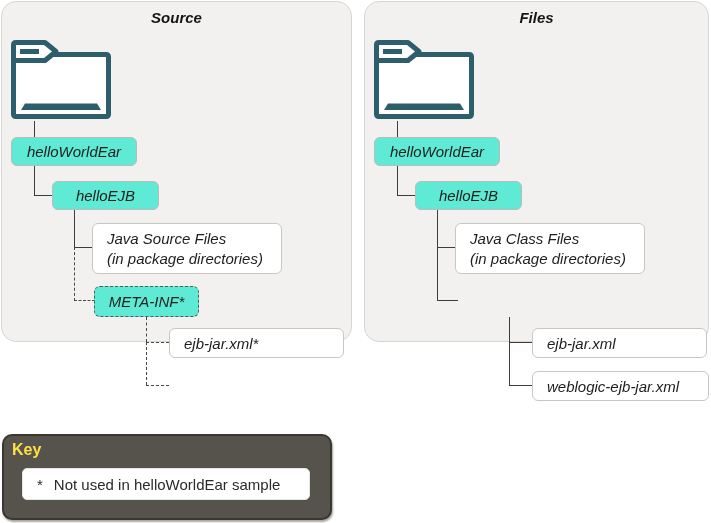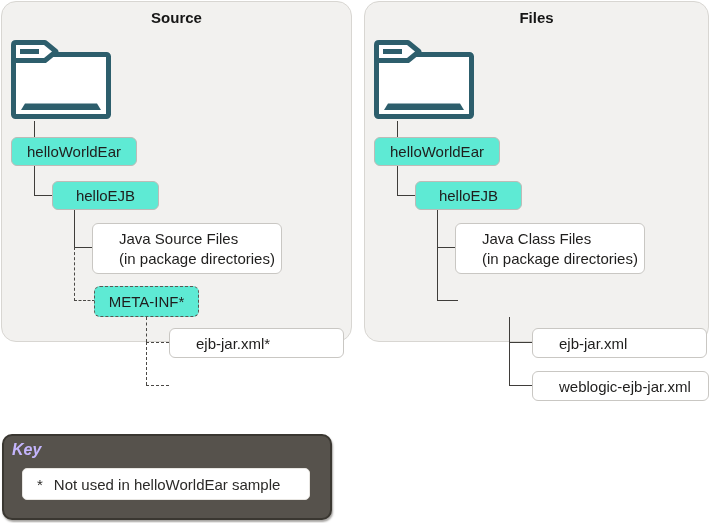--- a/index.html
+++ b/index.html
@@ -4,41 +4,41 @@
 <style>
   html,body{margin:0;padding:0;}
   body{
     width:711px;height:523px;position:relative;background:#ffffff;
     font-family:"Liberation Sans","DejaVu Sans",sans-serif;
     -webkit-font-smoothing:antialiased;
   }
   
   .panel{
     position:absolute;top:1px;height:341px;box-sizing:border-box;
-    background:#f2f1ef;border:1px solid #d8d6d2;border-radius:15px;
+    background:#f2f1ef;border:1px solid #d8d6d2;border-radius:15px;font-style:italic;
   }
   #panel-source{left:1px;width:351px;}
   #panel-build{left:364px;width:345px;}
   .panel-title{
     position:absolute;top:7px;left:0;right:0;text-align:center;
     font-size:15px;font-weight:600;color:#161616;
   }
   .folder{position:absolute;left:9px;top:38px;width:100px;height:80px;}
   
   .node{
     position:absolute;box-sizing:border-box;font-size:15px;color:#1f1e1d;
     display:flex;align-items:center;white-space:nowrap;
   }
   .gray{
     background:#5eead4;border:1px solid #bdbbb7;border-radius:6px;
     justify-content:center;
   }
   .white{
     background:#ffffff;border:1px solid #c9c7c3;border-radius:6px;
-    justify-content:flex-start;padding-left:26px;
+    justify-content:flex-start;padding-left:14px;
   }
   .dashedbox{border:1.5px dashed #5a5854;}
   .n-root   {left:9px;  top:135px;width:126px;height:29px;}
   .n-module {left:50px; top:179px;width:107px;height:29px;}
   .n-files  {left:90px; top:221px;width:190px;height:51px;
              display:block;padding-top:5px;line-height:20px;}
   .n-metainf{left:92px; top:284px;width:105px;height:31px;}
   #panel-build .n-metainf{width:95px;}
   .n-ejbjar {left:167px;top:326px;width:175px;height:30px;}
   .n-weblogic{left:167px;top:369px;width:177px;height:30px;}
@@ -62,21 +62,21 @@
   
   .folder svg .stroke{stroke:#2d5e6c;fill:#ffffff;stroke-width:5;stroke-linejoin:round;}
   .folder svg .fillbar{fill:#2d5e6c;}
   
   #key{
     position:absolute;left:2px;top:434px;width:330px;height:86px;box-sizing:border-box;
     background:#56524c;border:2px solid #3a3731;border-radius:10px;
     box-shadow:1px 2px 2px rgba(60,55,49,.45);
   }
   .key-title{
-    position:absolute;left:8px;top:5px;color:#c4b5fd;font-weight:bold;font-size:16px;font-style:italic;
+    position:absolute;left:8px;top:5px;color:#fde047;font-weight:bold;font-size:16px;
   }
   .key-note{
     position:absolute;left:18px;top:32px;width:288px;height:32px;box-sizing:border-box;
     background:#ffffff;border:1px solid #e8e6e2;border-radius:5px;
     display:flex;align-items:center;font-size:15px;color:#2b2a28;padding-left:14px;
   }
   .key-asterisk{margin-right:11px;}
 </style>
 </head>
 <body>

